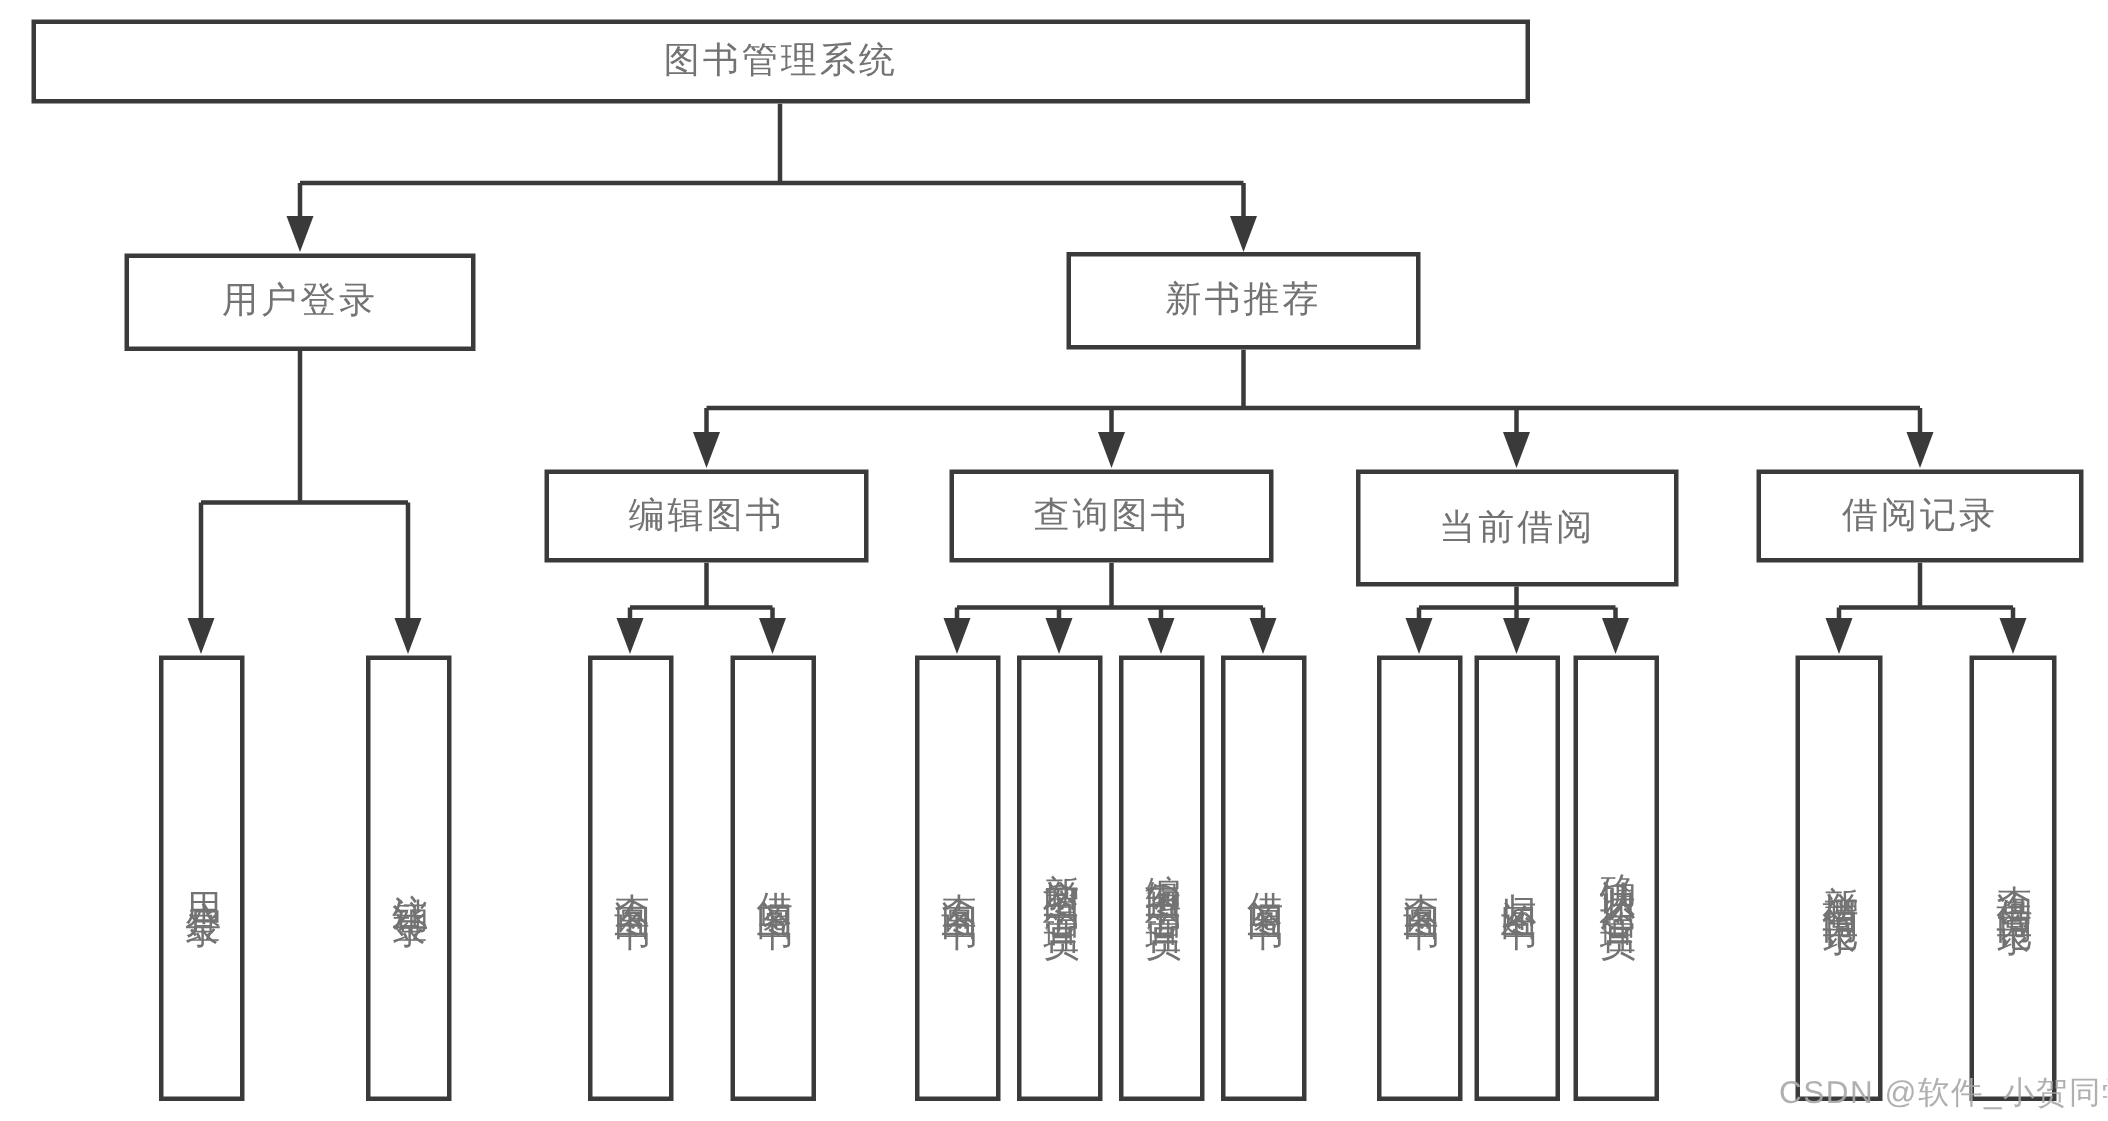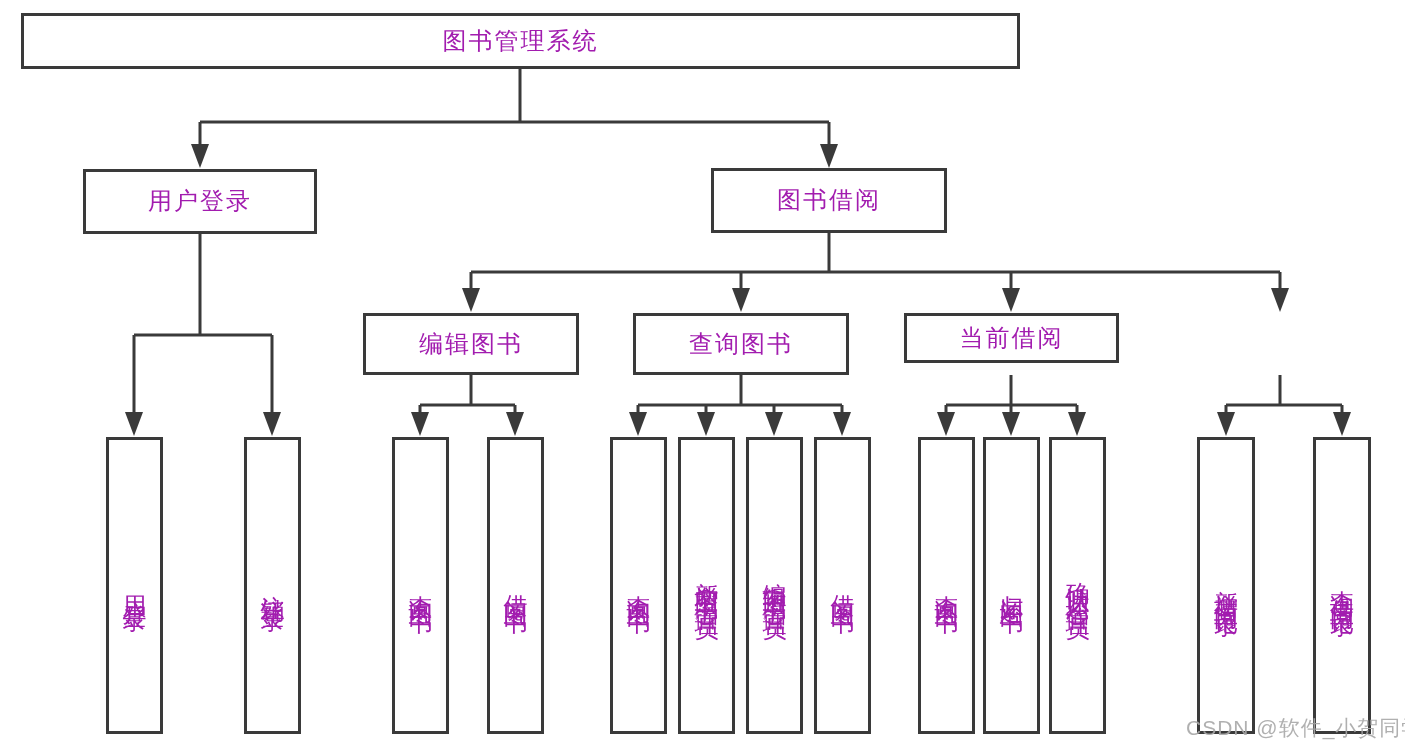--- a/index.html
+++ b/index.html
@@ -27,21 +27,21 @@
     position: absolute;
     box-sizing: border-box;
     border: 3px solid #3a3a3a;
     background: #ffffff;
     display: flex;
     align-items: center;
     justify-content: center;
     z-index: 2;
   }
   .box .lbl {
-    color: #a21caf;
+    color: #737373;
     font-size: 24px;
     letter-spacing: 2px;
     line-height: 1.2;
     white-space: nowrap;
   }
   .box.vbox .lbl {
     writing-mode: vertical-rl;
     text-orientation: mixed;
     letter-spacing: 5px;
     line-height: 1;
@@ -125,31 +125,34 @@
   </svg>
 
   <div class="box" style="left:21px; top:13px; width:999px; height:56px;">
     <span class="lbl">图书管理系统</span>
   </div>
 
   <div class="box" style="left:83px; top:169px; width:234px; height:65px;">
     <span class="lbl">用户登录</span>
   </div>
   <div class="box" style="left:711px; top:168px; width:236px; height:65px;">
-    <span class="lbl">图书借阅</span>
+    <span class="lbl">新书推荐</span>
   </div>
 
   <div class="box" style="left:363px; top:313px; width:216px; height:62px;">
     <span class="lbl">编辑图书</span>
   </div>
   <div class="box" style="left:633px; top:313px; width:216px; height:62px;">
     <span class="lbl">查询图书</span>
   </div>
-  <div class="box" style="left:904px; top:313px; width:215px; height:50px;">
+  <div class="box" style="left:904px; top:313px; width:215px; height:78px;">
     <span class="lbl">当前借阅</span>
+  </div>
+  <div class="box" style="left:1171px; top:313px; width:218px; height:62px;">
+    <span class="lbl">借阅记录</span>
   </div>
 
   <div class="box vbox" style="left:106px; top:437px; width:57px; height:297px;">
     <span class="lbl">用户登录</span>
   </div>
   <div class="box vbox" style="left:244px; top:437px; width:57px; height:297px;">
     <span class="lbl">注销登录</span>
   </div>
 
   <div class="box vbox" style="left:392px; top:437px; width:57px; height:297px;">

